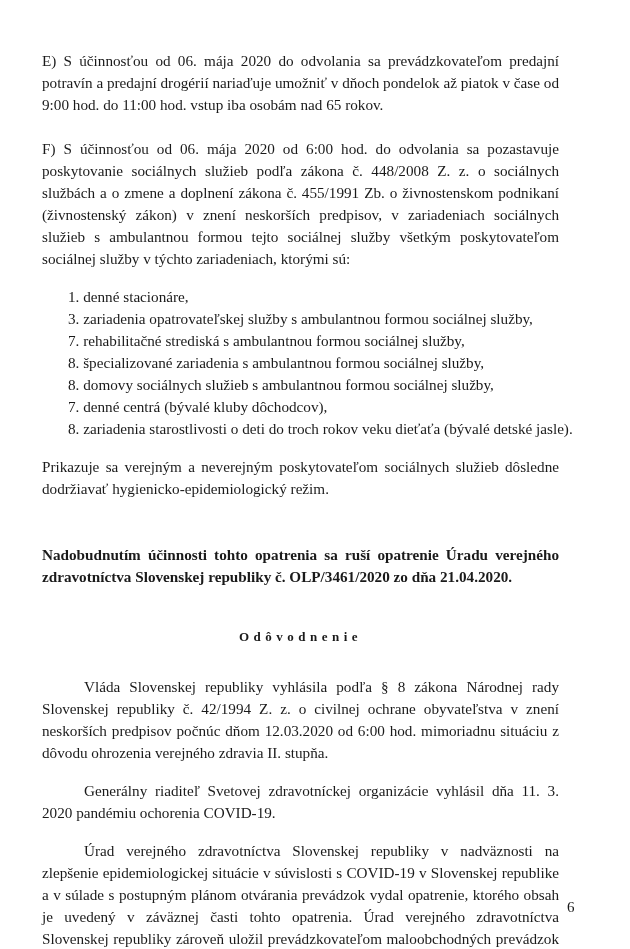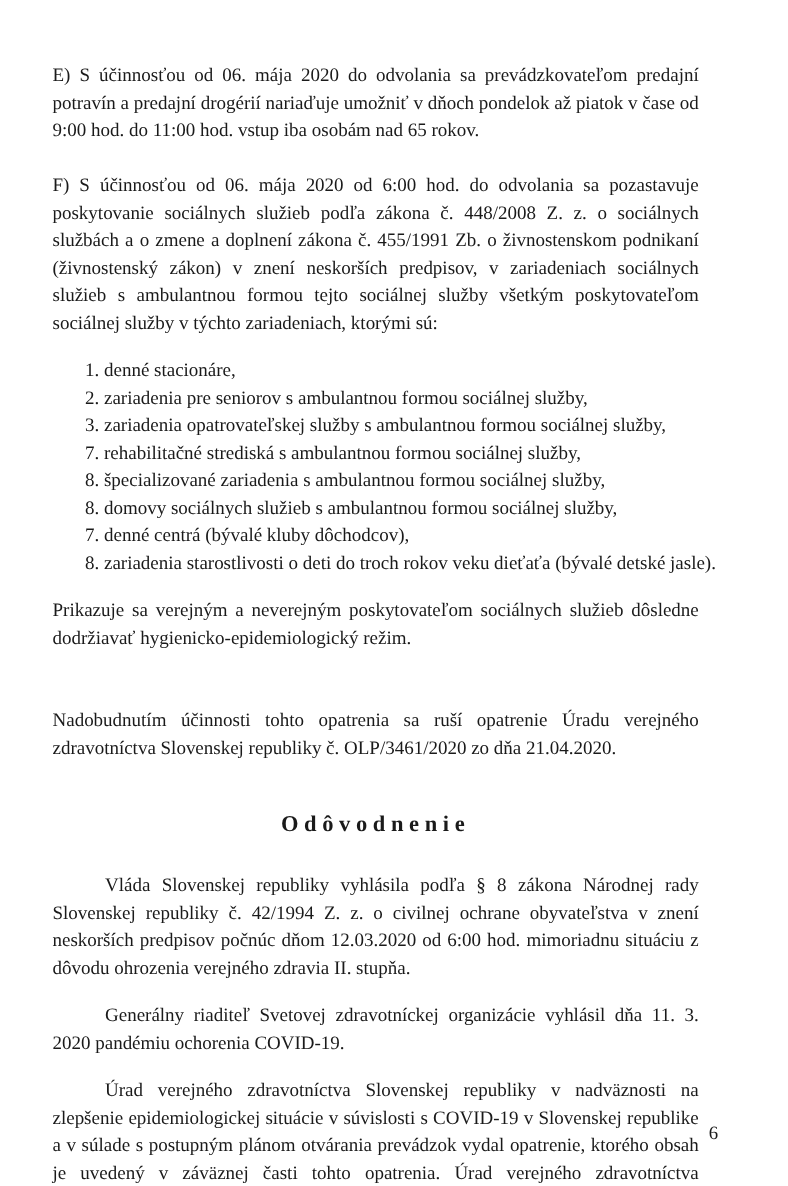--- a/index.html
+++ b/index.html
@@ -6,40 +6,39 @@
     body {
       width: 630px; height: 949px; position: relative; overflow: hidden;
       font-family: "Liberation Serif", "DejaVu Serif", serif;
       color: #1a1a1a; font-size: 15.2px; line-height: 22px;
     }
     .page { position: absolute; left: 26px; width: 549px; top: 34px; }
     p { margin: 16px; text-align: justify; }
     .para-e { margin-bottom: 22px; }
     .list { margin: 0; padding: 0; list-style: none; }
     .list li { padding-left: 42px; text-align: left; }
-    .bold { font-weight: normal; }
+    .bold { font-weight: bold; }
     .notice { margin-top: 22px; }
     .heading {
-      text-align: center; font-weight: bold; font-size: 18px;
+      text-align: center; font-weight: bold; font-size: 13px;
       letter-spacing: 4.5px; margin-top: 38px; margin-bottom: 28px;
     }
     .indent { text-indent: 42px; }
     .page-num {
       position: absolute; left: 567px; top: 896px; font-size: 15px;
     }
   </style>
 </head>
 <body>
 
 <div class="page">
   <p class="para-e">E) S účinnosťou od 06. mája 2020 do odvolania sa prevádzkovateľom predajní potravín a predajní drogérií nariaďuje umožniť v dňoch pondelok až piatok v čase od 9:00 hod. do 11:00 hod. vstup iba osobám nad 65 rokov.</p>
   <p>F) S účinnosťou od 06. mája 2020 od 6:00 hod. do odvolania sa pozastavuje poskytovanie sociálnych služieb podľa zákona č. 448/2008 Z. z. o sociálnych službách a o zmene a doplnení zákona č. 455/1991 Zb. o živnostenskom podnikaní (živnostenský zákon) v znení neskorších predpisov, v zariadeniach sociálnych služieb s ambulantnou formou tejto sociálnej služby všetkým poskytovateľom sociálnej služby v týchto zariadeniach, ktorými sú:</p>
   <ul class="list">
     <li>1. denné stacionáre,</li>
-    <li>2. zariadenia pre seniorov s ambulantnou formou sociálnej služby,</li>
     <li>3. zariadenia opatrovateľskej služby s ambulantnou formou sociálnej služby,</li>
     <li>7. rehabilitačné strediská s ambulantnou formou sociálnej služby,</li>
     <li>8. špecializované zariadenia s ambulantnou formou sociálnej služby,</li>
     <li>8. domovy sociálnych služieb s ambulantnou formou sociálnej služby,</li>
     <li>7. denné centrá (bývalé kluby dôchodcov),</li>
     <li>8. zariadenia starostlivosti o deti do troch rokov veku dieťaťa (bývalé detské jasle).</li>
   </ul>
   <p>Prikazuje sa verejným a neverejným poskytovateľom sociálnych služieb dôsledne dodržiavať hygienicko-epidemiologický režim.</p>
   <p class="bold notice" style="margin-top:44px">Nadobudnutím účinnosti tohto opatrenia sa ruší opatrenie Úradu verejného zdravotníctva Slovenskej republiky č. OLP/3461/2020 zo dňa 21.04.2020.</p>
   <div class="heading">Odôvodnenie</div>

